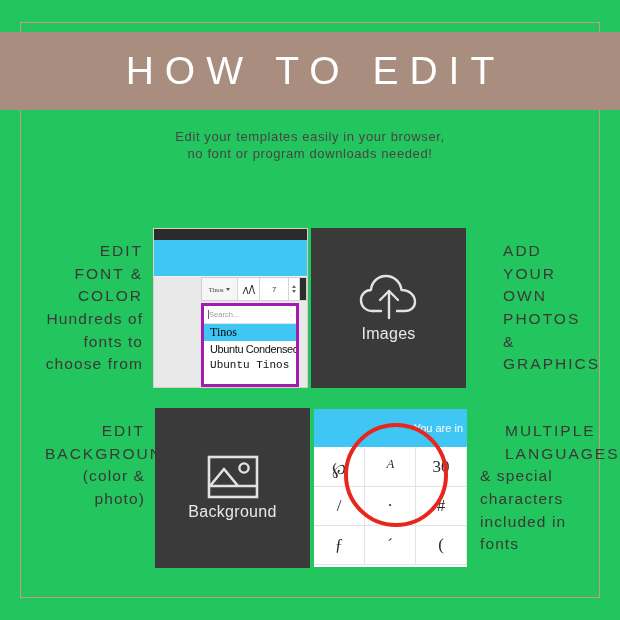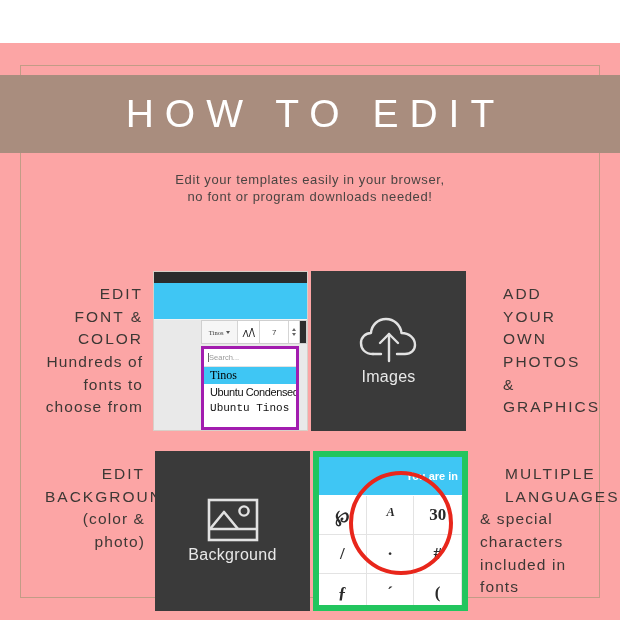--- a/index.html
+++ b/index.html
@@ -5,22 +5,21 @@
   html,body{margin:0;padding:0;}
   body{
     width:620px;height:620px;
     background:#ffffff;
     font-family:"Liberation Sans", sans-serif;
     overflow:hidden;
     position:relative;
   }
   .page{
     position:absolute;inset:0;
-    background:#fca5a5;
-    margin-top:43px;
+    background:#22c55e;
   }
   
   .frame{
     position:absolute;
     left:20px;top:22px;right:20px;bottom:22px;
     border:1.5px solid #c29c86;
     box-sizing:border-box;
     pointer-events:none;
   }
   
@@ -142,21 +141,21 @@
     background:#3a3a3a;
     display:flex;flex-direction:column;
     align-items:center;justify-content:center;
   }
   .card-dark .card-label{
     color:#e8e8e8;font-size:16px;letter-spacing:0.3px;
     font-family:"Liberation Sans",sans-serif;font-weight:400;
   }
 
   
-  .cm{background:#ffffff;border:6px solid #22c55e;font-weight:bold;}
+  .cm{background:#ffffff;border:1px solid #22c55e;}
   .cm-blue{
     height:38px;background:#3fc6f4;
     display:flex;align-items:center;justify-content:flex-end;
     padding-right:4px;box-sizing:border-box;
   }
   .cm-blue span{color:#ffffff;font-size:11px;white-space:nowrap;}
   .cm-grid{
     position:absolute;left:0;right:0;top:39px;bottom:0;
     display:grid;
     grid-template-columns:repeat(3,1fr);

